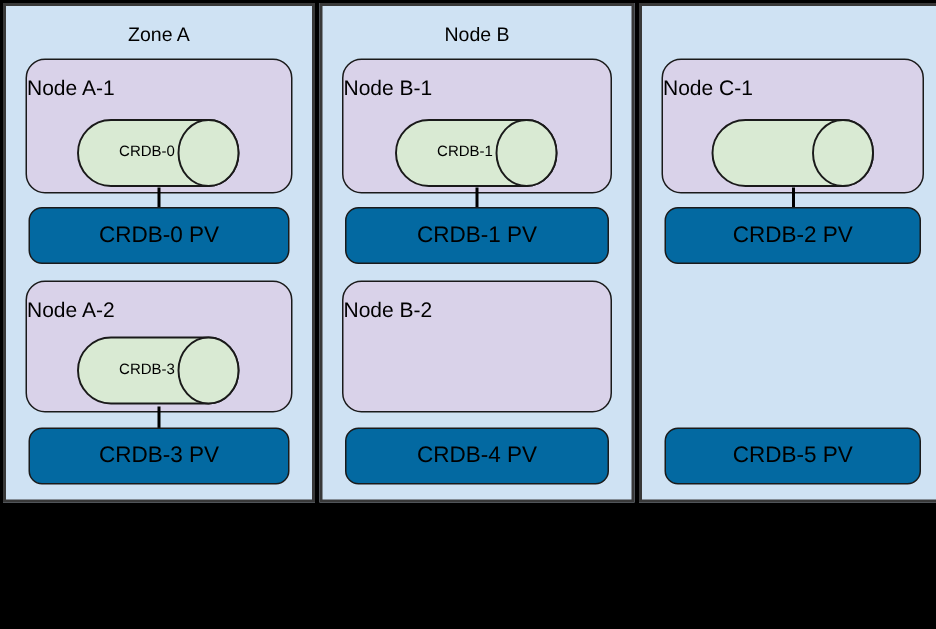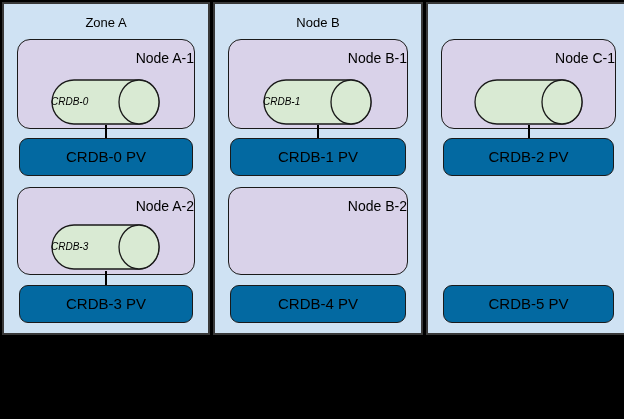--- a/index.html
+++ b/index.html
@@ -31,32 +31,32 @@
   .node{
     position:absolute;left:13px;right:13px;
     background:#d9d2e9;
     border:1px solid #1a1a1a;
     border-radius:13px;
   }
   .node-1{top:35px;height:88px;}
   .node-2{top:183px;height:86px;}
   .node-title{
     position:absolute;top:10px;left:0;width:100%;
-    text-align:right;font-size:14px;line-height:16px;
+    text-align:left;font-size:14px;line-height:16px;
   }
 
   .pod{
     position:absolute;left:50%;margin-left:-55px;
     width:110px;height:46px;
   }
   .node-1 .pod{top:39px;}
   .node-2 .pod{top:36px;}
   .pod-label{
     position:absolute;left:0;top:0;width:94px;height:46px;
-    text-align:left;line-height:46px;font-size:10px;font-style:italic;
+    text-align:center;line-height:46px;font-size:10px;
   }
 
   .connector{
     position:absolute;left:50%;width:2px;margin-left:-1px;
     background:#000;
   }
   .connector-1{top:121px;height:13px;}
   .connector-2{top:267px;height:15px;}
 
   .pv{

